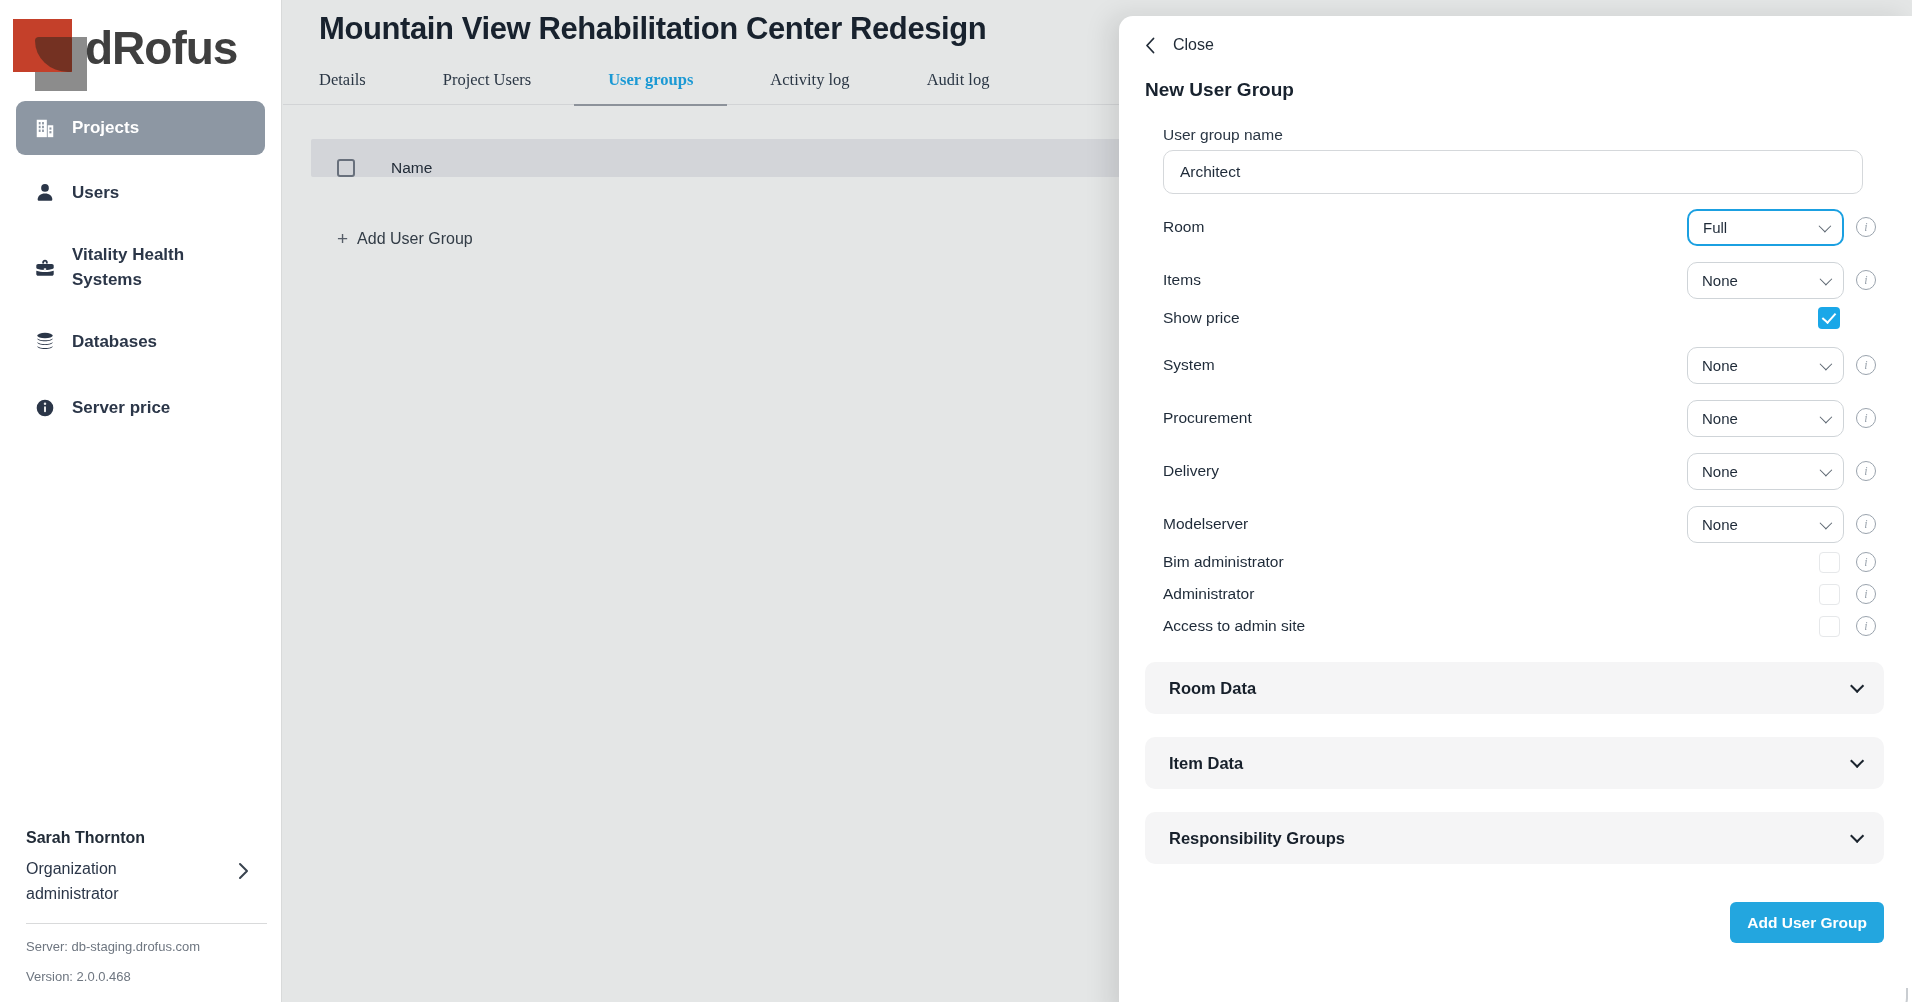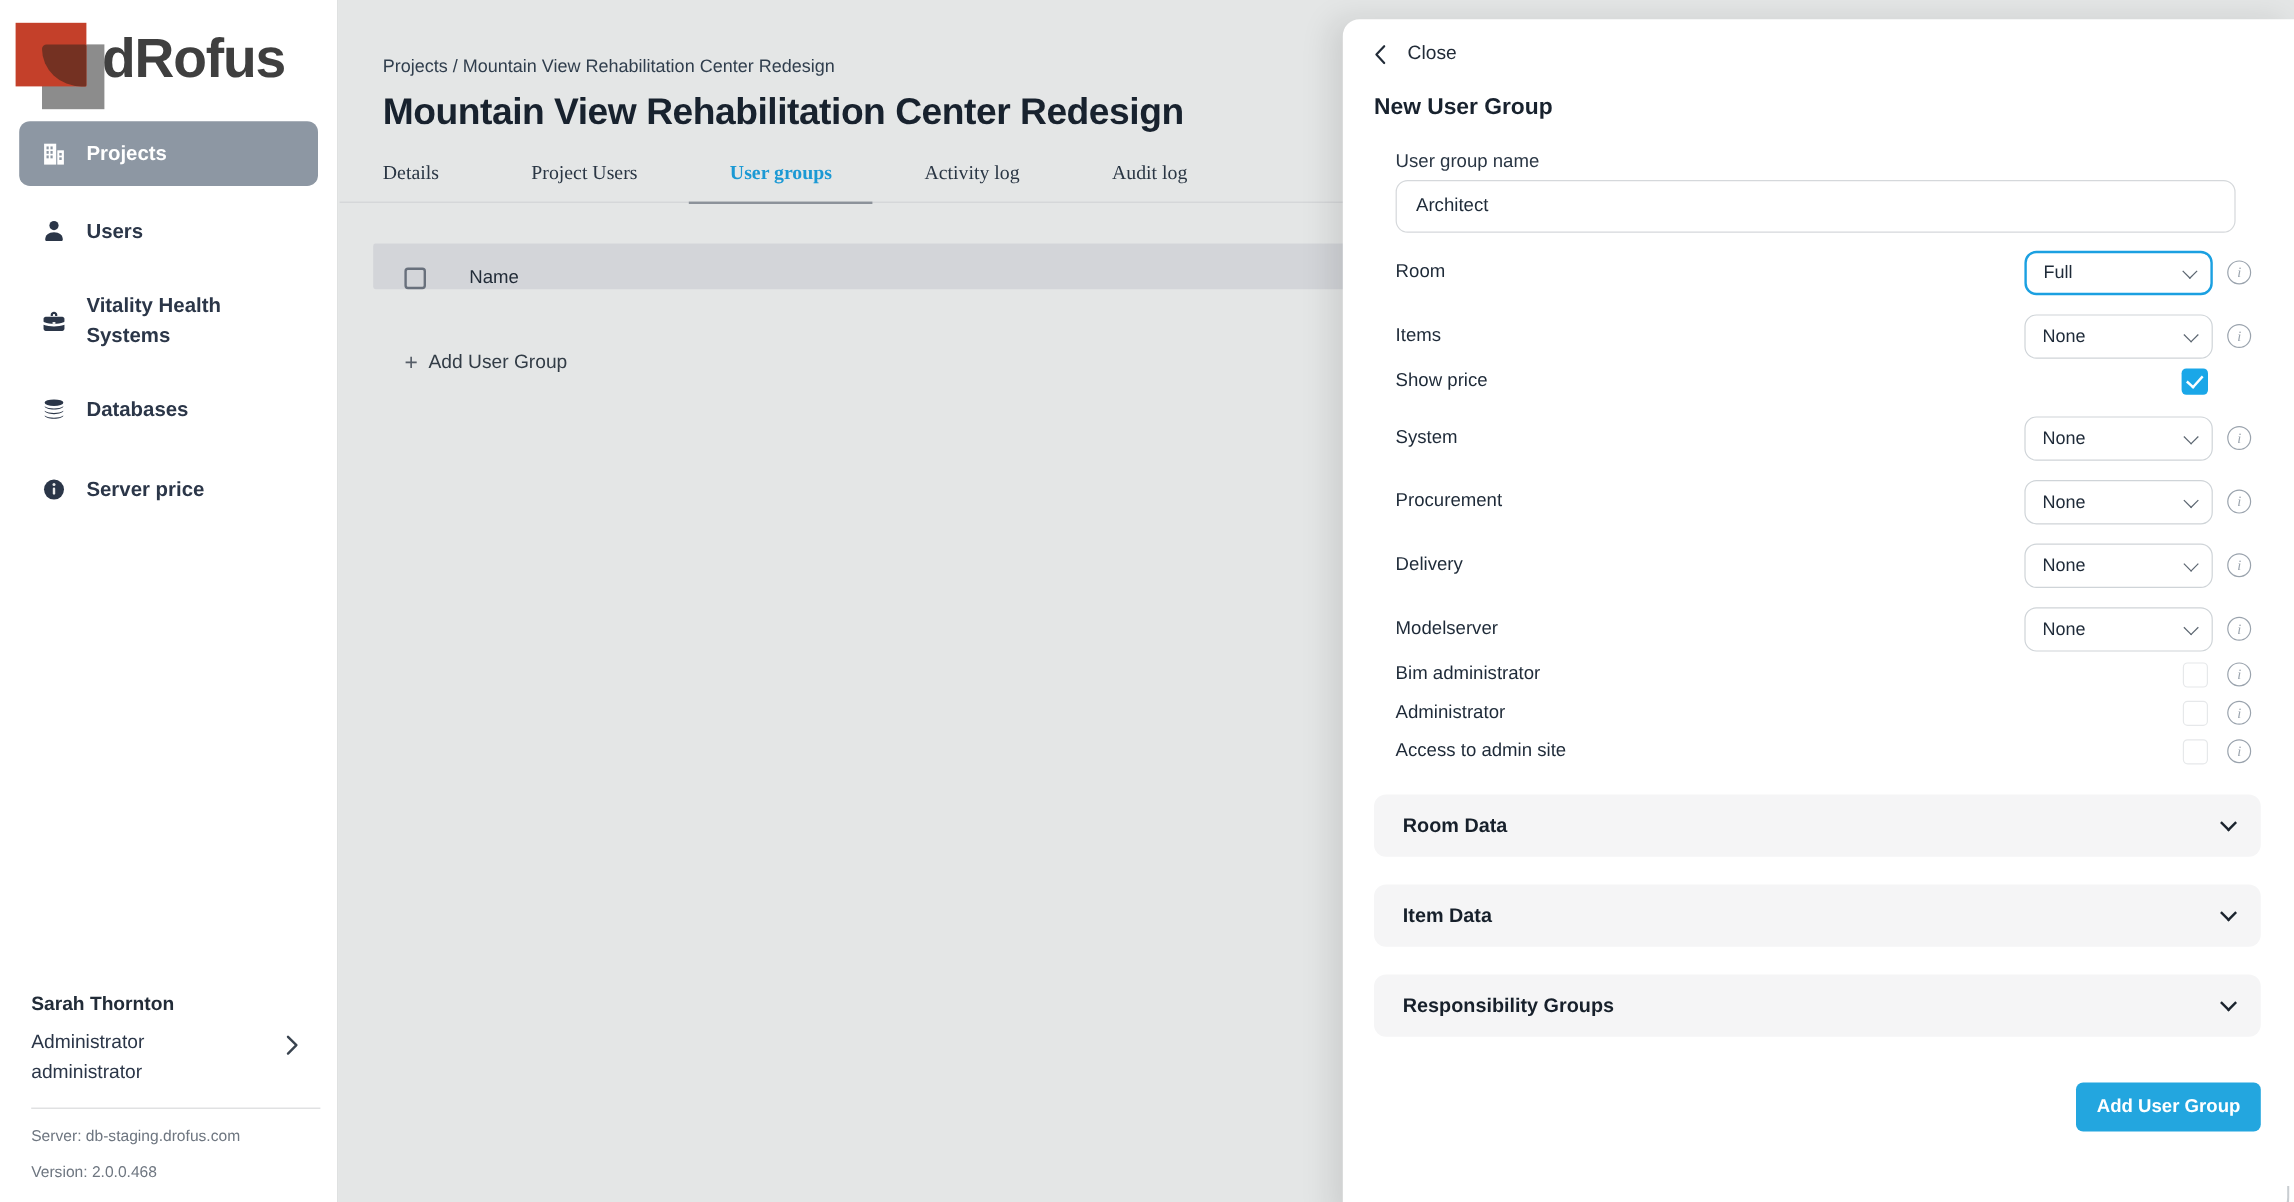--- a/index.html
+++ b/index.html
@@ -171,35 +171,34 @@
             <circle cx="12" cy="7" r="1.5" fill="#eaebeb"></circle>
           </svg>
       </span>
       <span class="nav-label">Server price</span>
     </div>
   </div>
 
   <div class="side-footer">
     <div class="sf-name">Sarah Thornton</div>
     <div class="sf-role-row">
-      <div class="sf-role">Administrator administrator</div>
+      <div class="sf-role">Organization administrator</div>
       <span class="sf-chevron">
         <svg width="11" height="18" viewBox="0 0 11 18" fill="none">
             <path d="M2 2l7 7-7 7" stroke="#39434f" stroke-width="2" stroke-linecap="round" stroke-linejoin="round"></path>
           </svg>
       </span>
     </div>
     <hr class="sf-divider">
     <div class="sf-small">Server: db-staging.drofus.com</div>
     <div class="sf-small">Version: 2.0.0.468</div>
   </div>
 </div>
 
 <div class="main">
-  <div class="breadcrumb">Projects / Mountain View Rehabilitation Center Redesign</div>
   <h1 class="page-title">Mountain View Rehabilitation Center Redesign</h1>
 
   <div class="tabline">
     <div class="tabs">
       <div class="tab">Details</div>
       <div class="tab">Project Users</div>
       <div class="tab active">User groups</div>
       <div class="tab">Activity log</div>
       <div class="tab">Audit log</div>
     </div>

